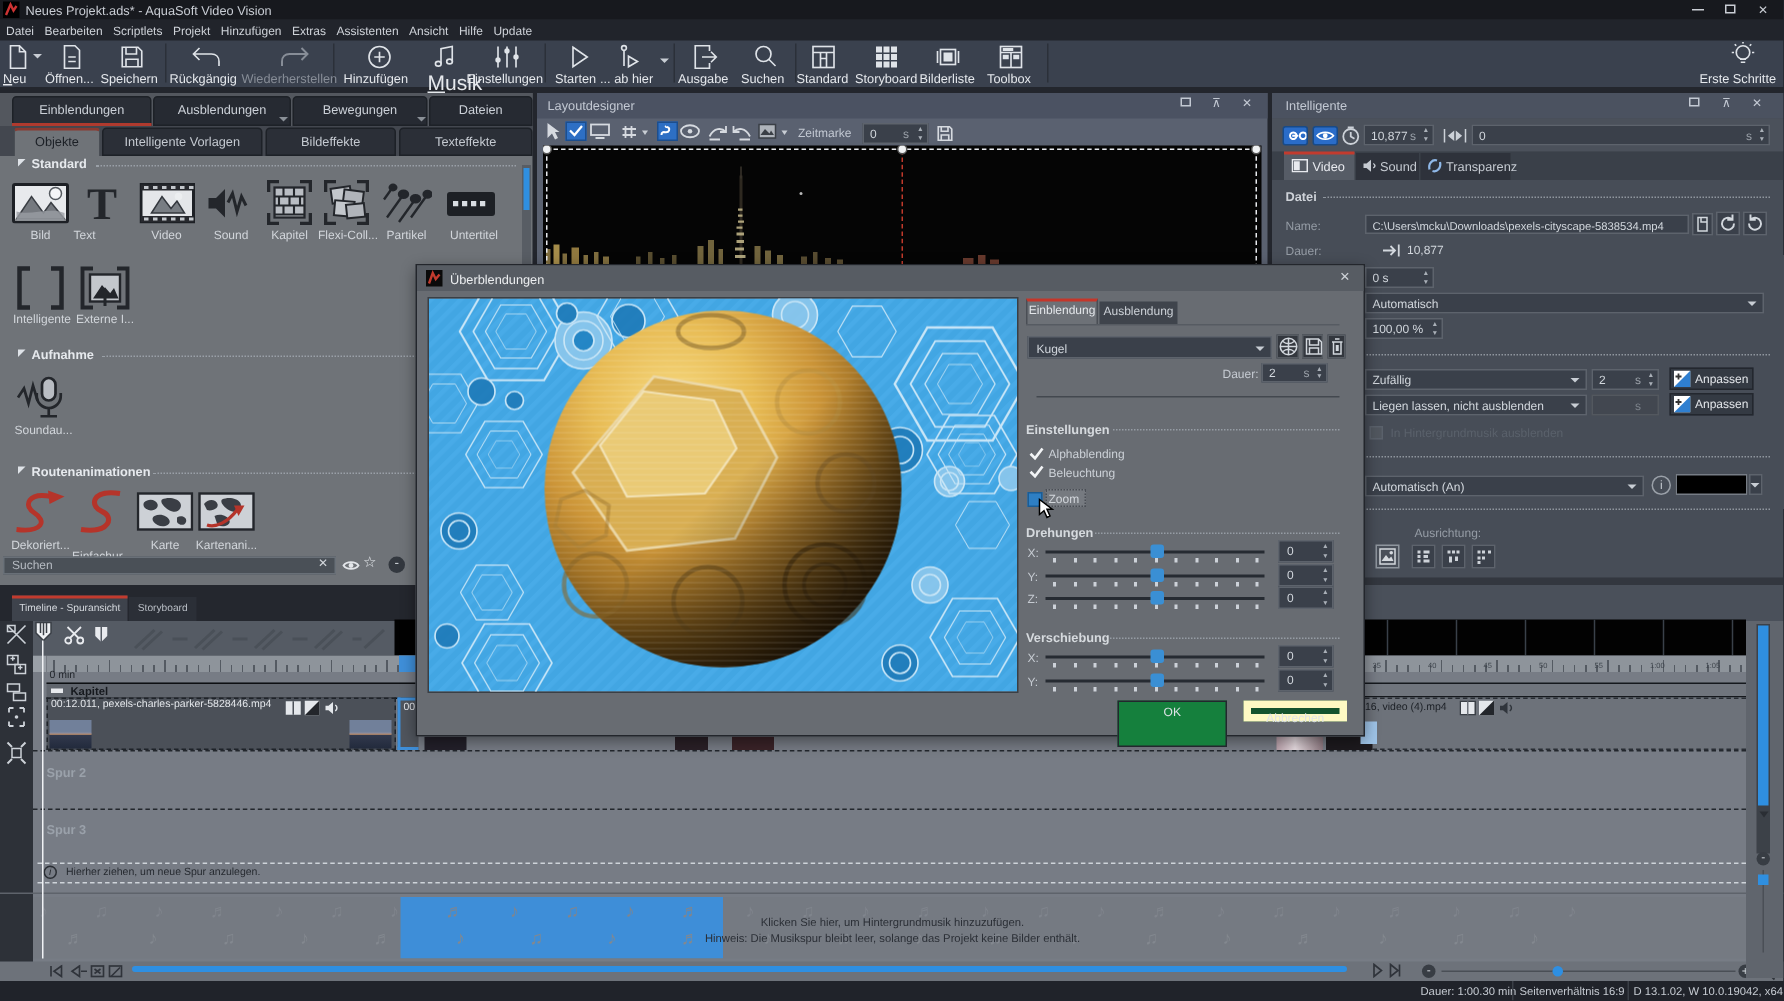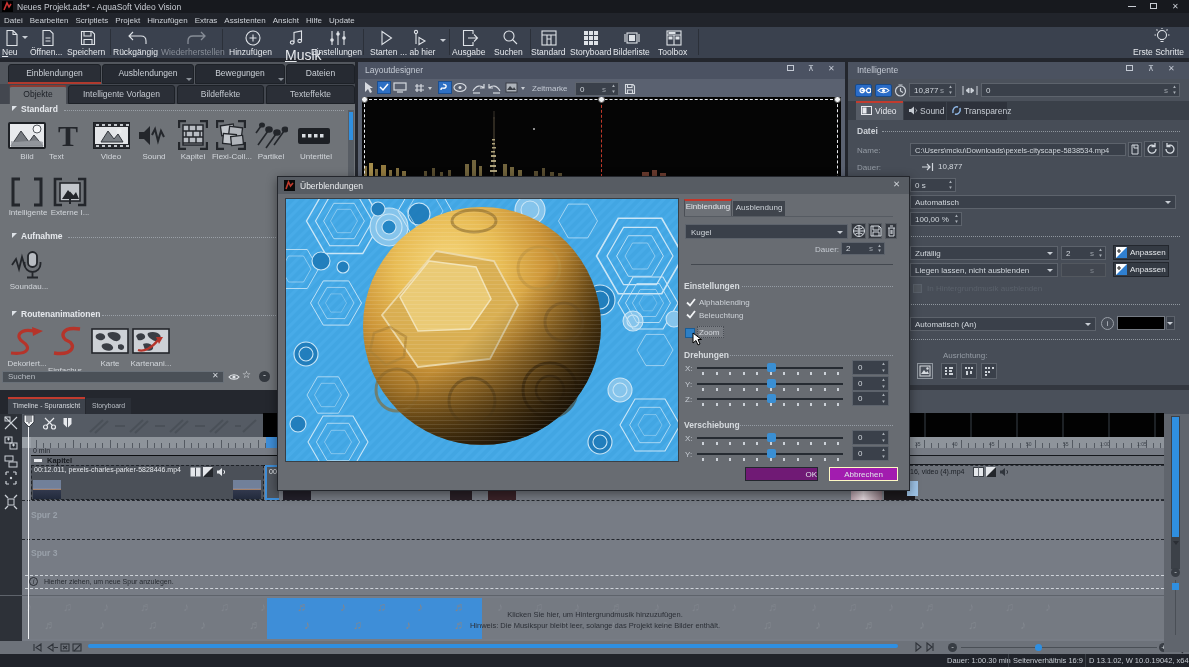--- a/index.html
+++ b/index.html
@@ -1286,16 +1286,16 @@
           <span style="position:absolute;left:5px;top:2px;font-size:8px">0</span>
           <span class="spin">
             <span>▲</span>
             <span>▼</span>
           </span>
         </div>
 </div>
 <div class="a" style="left:684px;top:420px;font-size:8.5px;color:#d6dade;font-weight:bold">Verschiebung</div>
 <div class="a dot" style="left:740px;top:425px;width:153px;border-color:#959ca4"></div>
 
-<div class="a" style="left:745px;top:467px;width:73px;height:14px;background:#701a75;border:1px solid #23272e;color:#dfe3e8;font-size:8px;text-align:right;line-height:13px">OK</div>
-<div class="a" style="left:829px;top:467px;width:69px;height:14px;background:#a21caf;border:1px solid #fef9c3;color:#dfe3e8;font-size:8px;text-align:center;line-height:13px">Abbrechen</div>
+<div class="a" style="left:745px;top:467px;width:73px;height:31px;background:#15803d;border:1px solid #23272e;color:#dfe3e8;font-size:8px;text-align:center;line-height:13px">OK</div>
+<div class="a" style="left:829px;top:467px;width:69px;height:14px;background:#14532d;border:5px solid #fef9c3;color:#dfe3e8;font-size:8px;text-align:center;line-height:13px">Abbrechen</div>
 </div>
 
 </div>
 </body></html>

